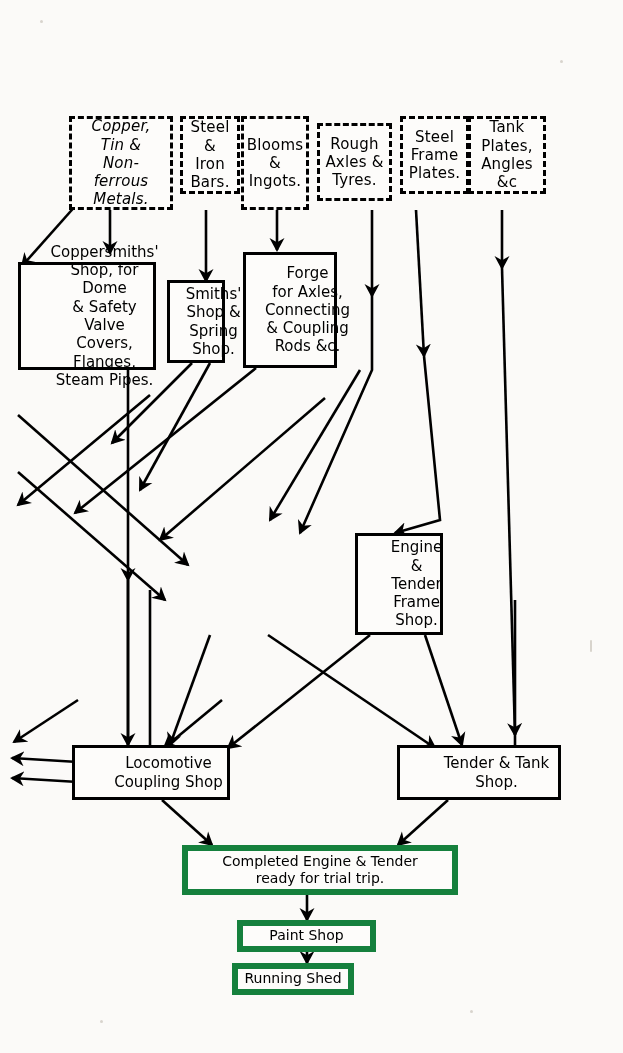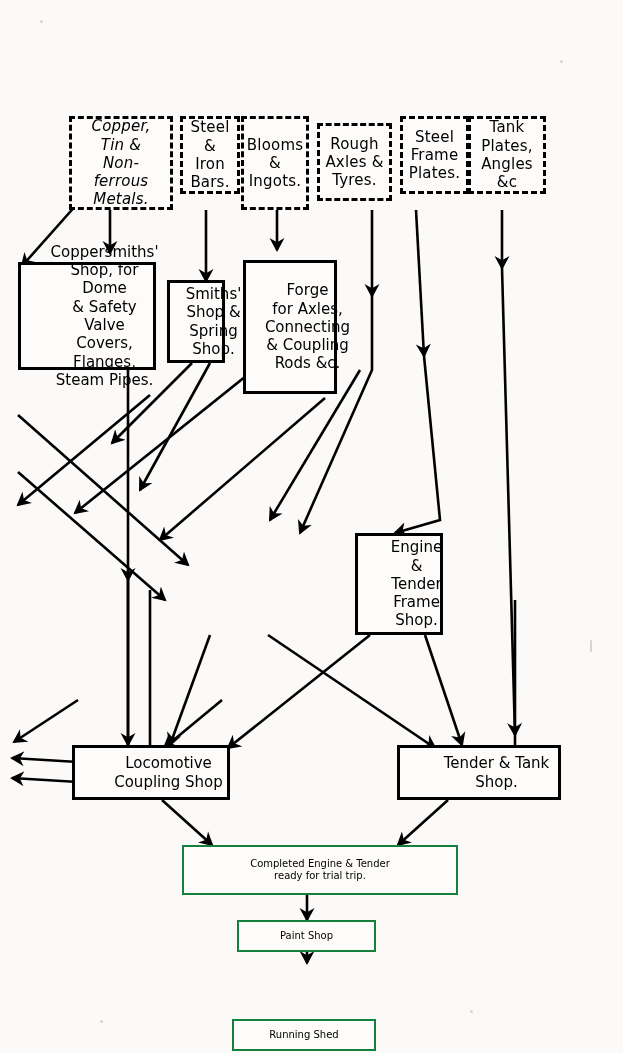--- a/index.html
+++ b/index.html
@@ -29,22 +29,22 @@
     border:3px dashed #000;
     font-size:15px;
     letter-spacing:.2px;
   }
   .node.shop{
     border:3px solid #000;
     font-size:15px;
     padding-left:35px;
   }
   .node.thin{
-    border:2px solid #15803d;
-    font-size:10px;
+    border:6px solid #15803d;
+    font-size:14px;
   }
   .node .txt{display:block;padding:2px 4px;white-space:pre-line;}
   .node.raw .txt{font-size:15px;}
   .node.shop .txt{font-size:15px;}
   .speck{position:absolute;background:#d8d4cd;border-radius:50%;z-index:1;}
 </style>
 </head>
 <body>
 
 <div id="stage">
@@ -166,21 +166,21 @@
 Steam Pipes.</span>
   </div>
 
   <div class="node shop" style="left:167px;top:280px;width:58px;height:83px;justify-content:center;">
     <span class="txt">Smiths'
 Shop &amp;
 Spring
 Shop.</span>
   </div>
 
-  <div class="node shop" style="left:243px;top:252px;width:94px;height:134px;margin-top:8px;">
+  <div class="node shop" style="left:243px;top:252px;width:94px;height:116px;">
     <span class="txt">Forge
 for Axles,
 Connecting
 &amp; Coupling
 Rods &amp;c.</span>
   </div>
 
 
   <div class="node shop" style="left:355px;top:533px;width:88px;height:102px;">
     <span class="txt">Engine &amp;
@@ -201,21 +201,21 @@
 
   <div class="node thin" style="left:182px;top:845px;width:276px;height:50px;">
     <span class="txt">Completed  Engine &amp; Tender
 ready for  trial  trip.</span>
   </div>
 
   <div class="node thin" style="left:237px;top:920px;width:139px;height:32px;">
     <span class="txt">Paint Shop</span>
   </div>
 
-  <div class="node thin" style="left:232px;top:1019px;width:144px;height:32px;">
+  <div class="node thin" style="left:232px;top:963px;width:122px;height:32px;">
     <span class="txt">Running Shed</span>
   </div>
 
   <div class="speck" style="left:40px;top:20px;width:3px;height:3px;"></div>
   <div class="speck" style="left:560px;top:60px;width:3px;height:3px;"></div>
   <div class="speck" style="left:100px;top:1020px;width:3px;height:3px;"></div>
   <div class="speck" style="left:470px;top:1010px;width:3px;height:3px;"></div>
   <div class="speck" style="left:590px;top:640px;width:2px;height:12px;border-radius:1px;"></div>
 </div>
 

